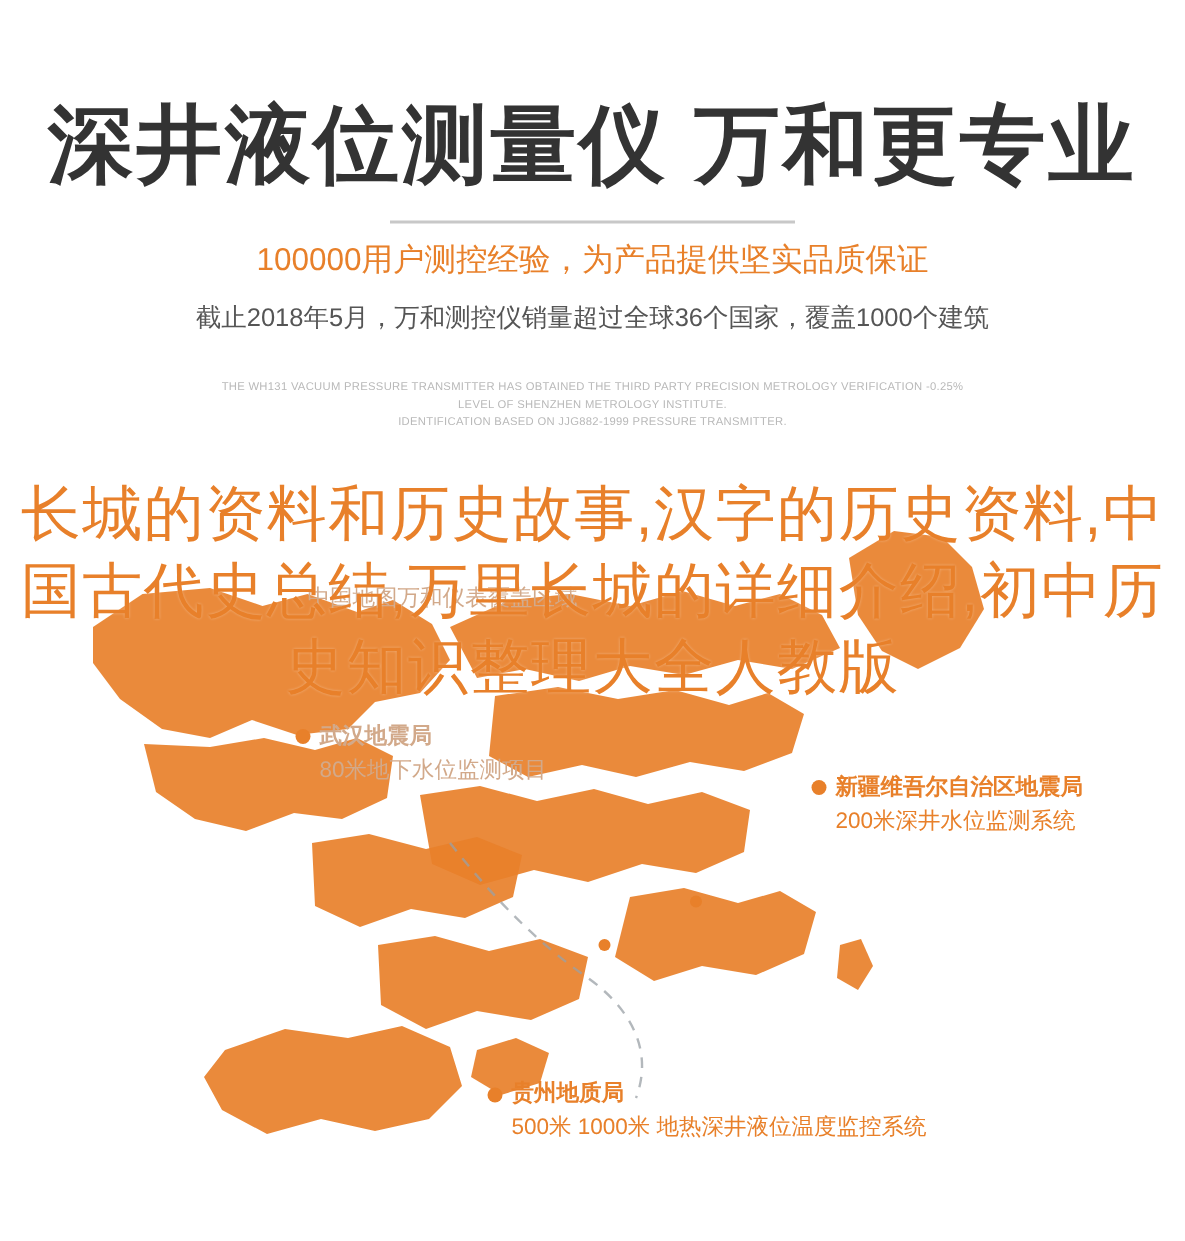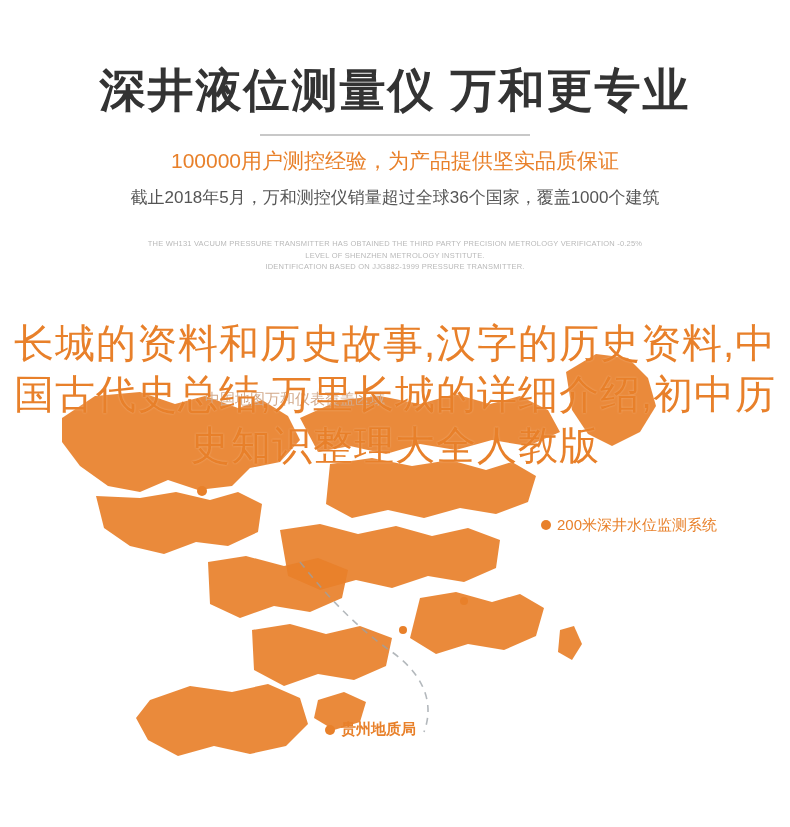--- a/index.html
+++ b/index.html
@@ -20,21 +20,21 @@
 
   
   .header{
     position:absolute;
     left:0;top:62px;
     width:790px;
     text-align:center;
     color:#3c3c3c;
   }
   .header .main-title{
-    font-size:46px;
+    font-size:57px;
     font-weight:bold;
     letter-spacing:2px;
     line-height:1.25;
     color:#333333;
     margin:0;
     white-space:nowrap;
   }
   .header .rule{
     width:270px;
     height:2px;
@@ -158,30 +158,36 @@
       <g fill="none" stroke="#9aa0a6" stroke-width="1.6" stroke-dasharray="7 6" stroke-opacity="0.75">
         <path d="M300 262 C 330 300, 360 330, 392 352 C 420 372, 436 400, 424 432"></path>
       </g>
     </svg>
 
     <div class="map-label muted" style="left:205px;top:88px;">
       <span class="lab-sub">中国地图万和仪表覆盖区域</span>
     </div>
 
     <div class="dot" style="left:197px;top:186px;"></div>
+    <div class="map-label muted" style="left:213px;top:180px;">
+      <span class="lab-title">武汉地震局</span>
+      <span class="lab-sub">80米地下水位监测项目</span>
+    </div>
 
     <div class="dot" style="left:541px;top:220px;"></div>
     <div class="map-label" style="left:557px;top:214px;">
+      <span class="lab-title">新疆维吾尔自治区地震局</span>
       <span class="lab-sub">200米深井水位监测系统</span>
     </div>
 
     <div class="dot small" style="left:460px;top:297px;"></div>
     <div class="dot small" style="left:399px;top:326px;"></div>
 
     <div class="dot" style="left:325px;top:425px;"></div>
     <div class="map-label" style="left:341px;top:418px;">
       <span class="lab-title">贵州地质局</span>
+      <span class="lab-sub">500米  1000米 地热深井液位温度监控系统</span>
     </div>
   </div>
 
   <div class="overlay-title">长城的资料和历史故事,汉字的历史资料,中国古代史总结,万里长城的详细介绍,初中历史知识整理大全人教版</div>
 
 </div>
 
 </body></html>

